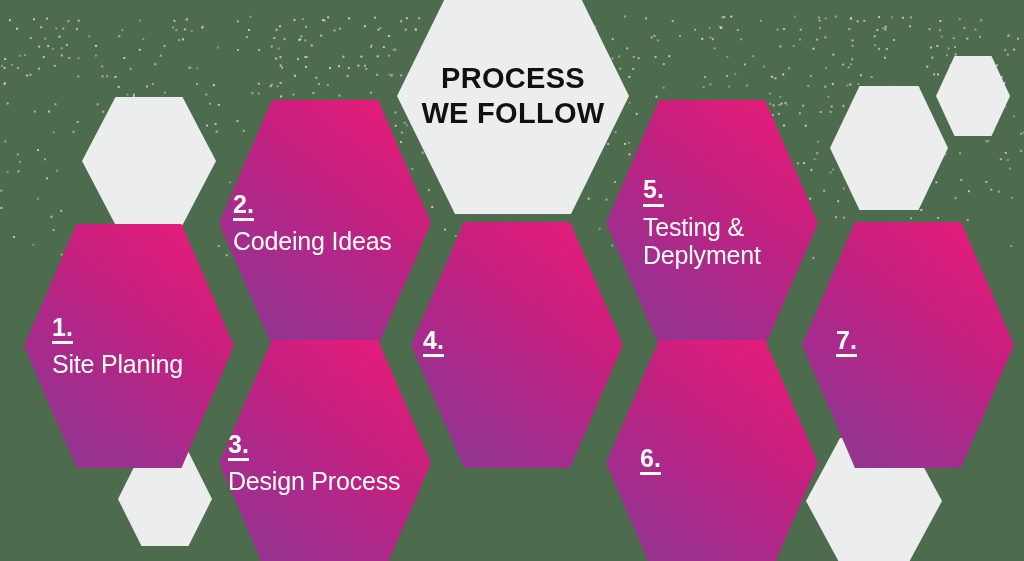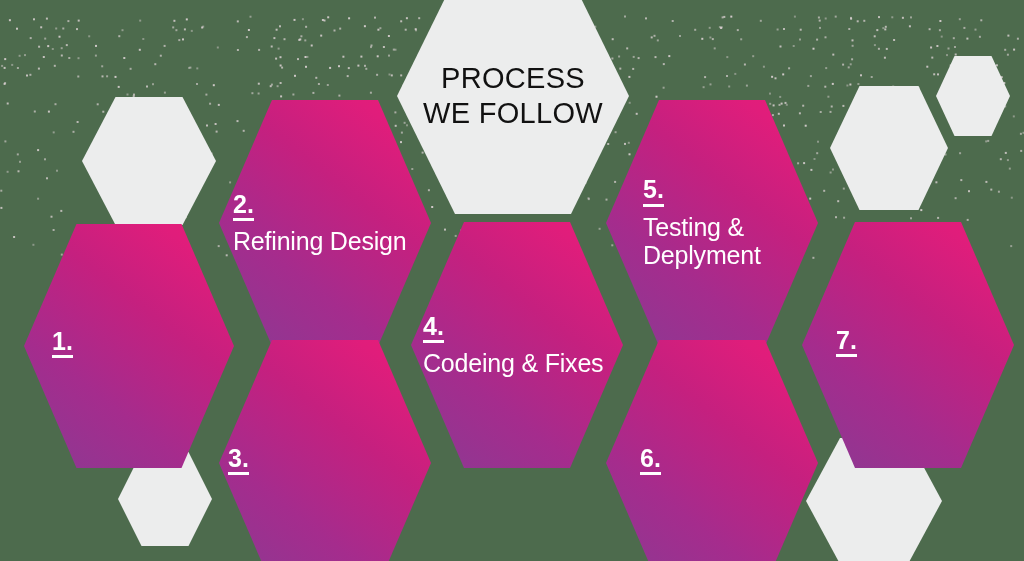--- a/index.html
+++ b/index.html
@@ -75,21 +75,21 @@
     font-size: 25px;
     line-height: 1.14;
     font-weight: 400;
     letter-spacing: -0.2px;
     white-space: pre-line;
   }
 
   
   .center-title {
     color: #111111;
-    font-weight: 400;
+    font-weight: 700;
     font-size: 29px;
     line-height: 1.22;
     letter-spacing: 0.3px;
     text-align: center;
     white-space: pre-line;
   }
 
   
   
   #hex-1 { left: 24px;  top: 224px; width: 210px; height: 244px; }
@@ -868,40 +868,41 @@
 
   <div class="hex deco" id="deco-tl"></div>
   <div class="hex deco" id="deco-bl"></div>
   <div class="hex deco" id="deco-tr"></div>
   <div class="hex deco" id="deco-tr2"></div>
   <div class="hex deco" id="deco-br"></div>
 
   <div class="hex step" id="hex-1">
     <div class="body">
       <div class="num">1.</div>
+      <div class="label">Site Planing</div>
     </div>
   </div>
 
   <div class="hex step" id="hex-2">
     <div class="body">
       <div class="num">2.</div>
-      <div class="label">Refining Design</div>
+      <div class="label">Codeing Ideas</div>
     </div>
   </div>
 
   <div class="hex step" id="hex-3">
     <div class="body">
       <div class="num">3.</div>
+      <div class="label">Design Process</div>
     </div>
   </div>
 
   <div class="hex step" id="hex-4">
     <div class="body">
       <div class="num">4.</div>
-      <div class="label">Codeing &amp; Fixes</div>
     </div>
   </div>
 
   <div class="hex step" id="hex-5">
     <div class="body">
       <div class="num">5.</div>
       <div class="label">Testing &amp;
 Deplyment</div>
     </div>
   </div>

